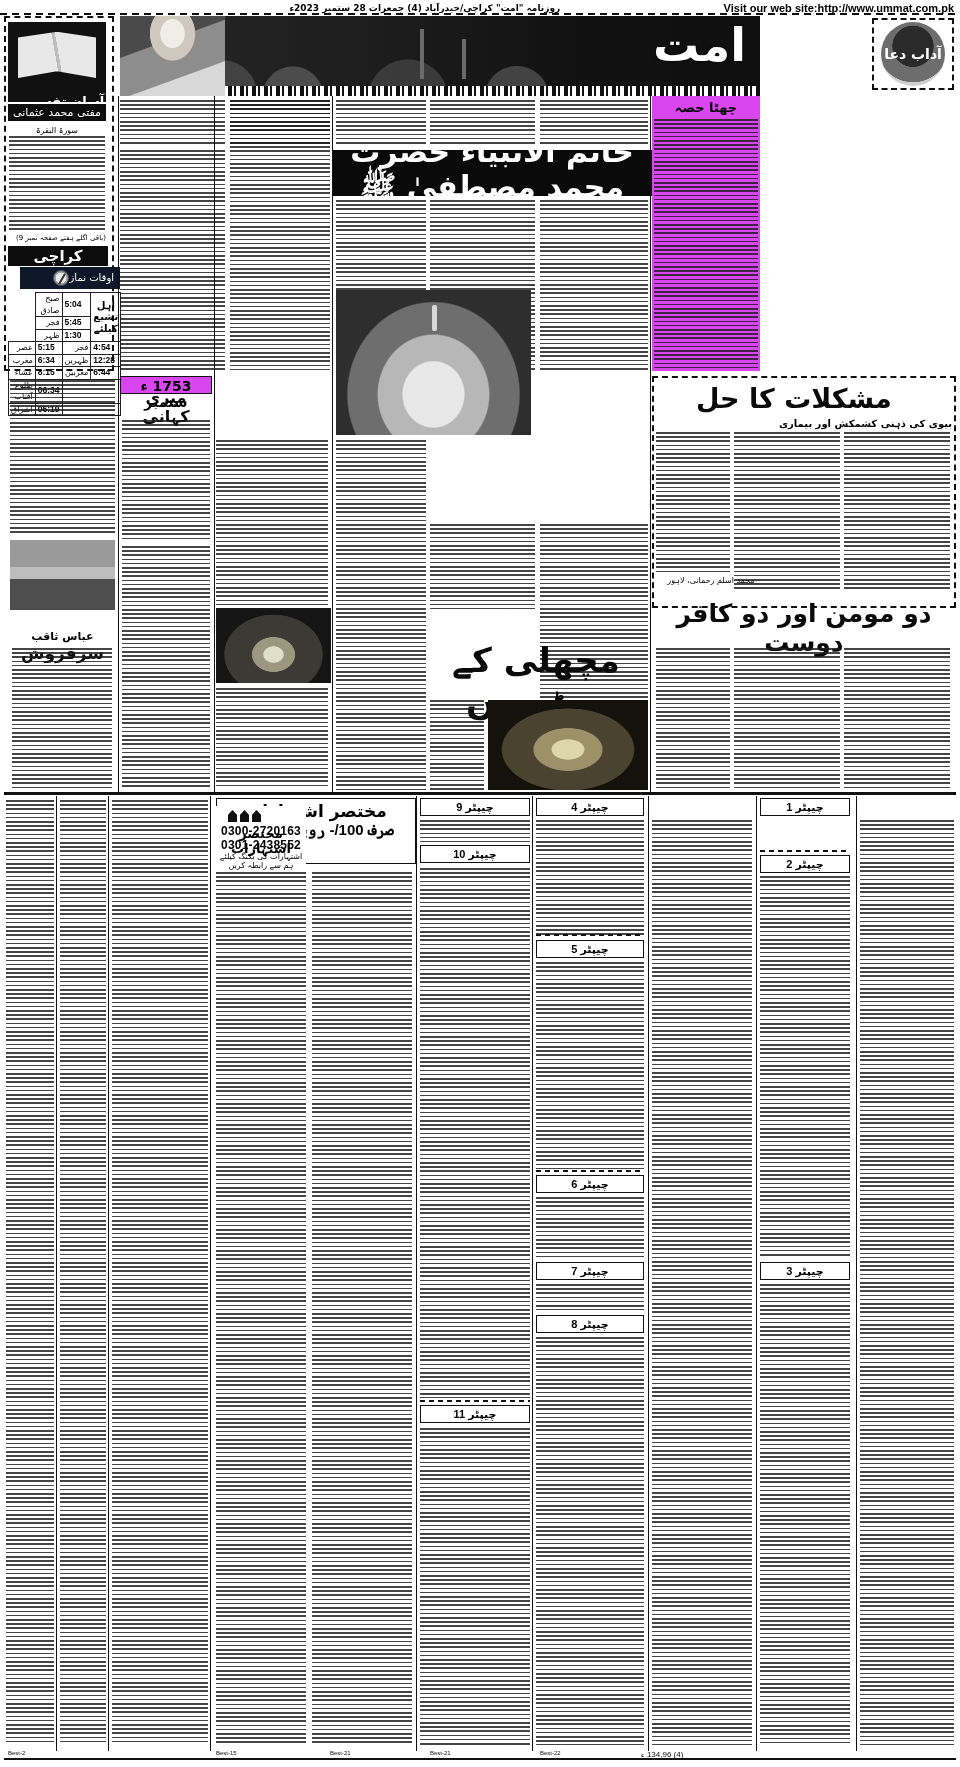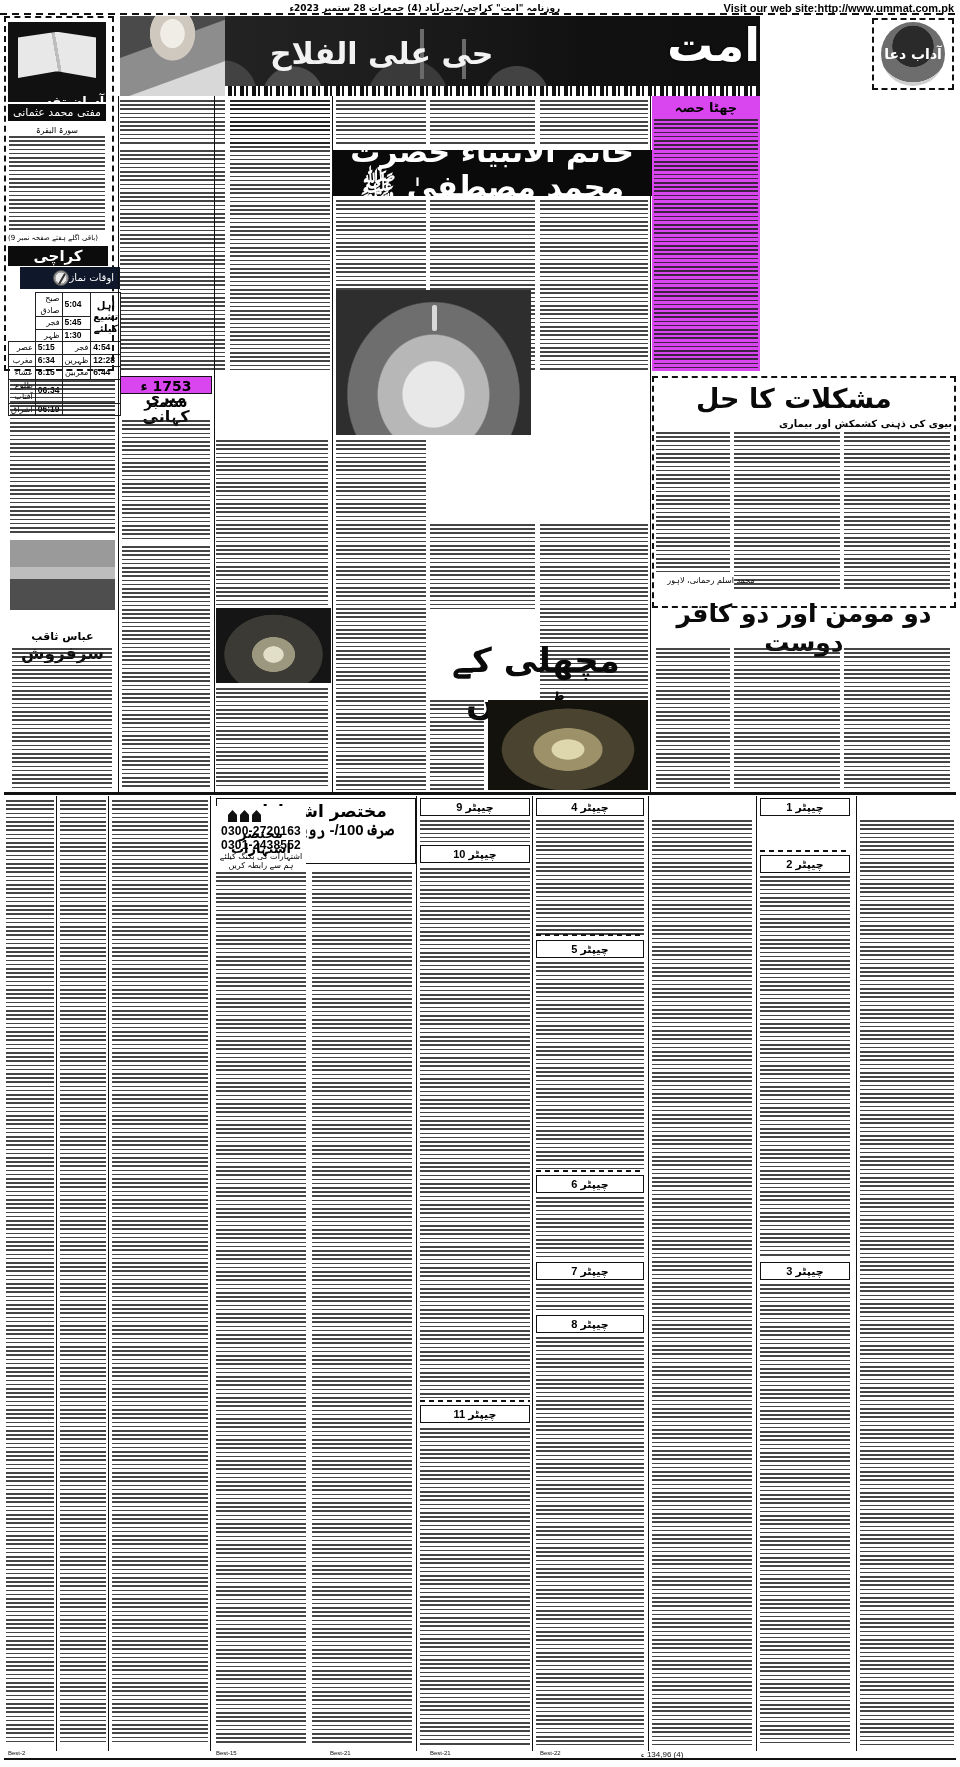--- a/index.html
+++ b/index.html
@@ -59,21 +59,21 @@
       radial-gradient(circle at 27% 108%, #555 0 30px, transparent 31px),
       radial-gradient(circle at 45% 112%, #3f3f3f 0 40px, transparent 41px),
       radial-gradient(circle at 62% 110%, #4a4a4a 0 32px, transparent 33px),
       linear-gradient(90deg,#2b2b2b,#111 70%);
     opacity:.85;
   }
   .minaret {
     position:absolute; bottom:12px; width:4px; background:#6a6a6a;
   }
   .masthead-title {
-    position:absolute; right:0; top:6px;
+    position:absolute; right:14px; top:6px;
     font-size:46px; color:#fff; font-weight:bold; line-height:1;
     text-shadow: 0 0 3px #000;
   }
   .hayya {
     position:absolute; left:150px; top:20px; font-size:30px; color:#f2f2f2;
     font-weight:bold; letter-spacing:1px;
   }
   .masthead-ornament {
     position:absolute; left:120px; top:86px; width:640px; height:10px;
     background-image: repeating-linear-gradient(to right,
@@ -233,40 +233,39 @@
     <div style="width:120px"></div>
   </div>
   <div class="dashrule" style="top:13px;"></div>
 
   <div class="masthead">
     <div class="skyline"></div>
     <div class="minaret" style="left:60px;height:44px;"></div>
     <div class="minaret" style="left:96px;height:52px;"></div>
     <div class="minaret" style="left:300px;height:50px;"></div>
     <div class="minaret" style="left:342px;height:40px;"></div>
-    <div class="hayya">حی علی الفلاح</div>
     <div class="masthead-title">امت</div>
   </div>
   <div class="masthead-ornament"></div>
 
   <div class="photo ph-scholar" style="left:120px;top:16px;width:105px;height:80px;"></div>
 
   <div class="dua-badge">
     <div class="dua-circle">آداب دعا</div>
   </div>
 
   <div class="dashbox" style="left:4px;top:16px;width:110px;height:355px;"></div>
   <div class="tafsir-logo">
     <div class="book"></div>
     <div class="tafsir-title">آسان تفسیر قرآن</div>
   </div>
   <div class="author-bar">مفتی محمد عثمانی</div>
   <div class="smallcap" style="left:8px;top:126px;width:98px;text-align:center;">سورۃ البقرۃ</div>
   <div class="fill tiny" style="position:absolute;left:9px;top:136px;width:96px;height:96px;"></div>
-  <div class="smallcap" style="left:8px;top:234px;width:98px;text-align:left;font-size:7px;">(باقی اگلے ہفتے صفحہ نمبر 9)</div>
+  <div class="smallcap" style="left:8px;top:234px;width:98px;text-align:right;font-size:7px;">(باقی اگلے ہفتے صفحہ نمبر 9)</div>
 
   <div class="karachi-bar" style="top:246px;">کراچی</div>
   <div class="awqat-bar" style="top:267px;">
     <span>اوقات نماز</span>
     <span class="compass"></span>
     <span style="width:26px"></span>
   </div>
 
   <table class="prayer" style="top:292px;">
     <tbody>

